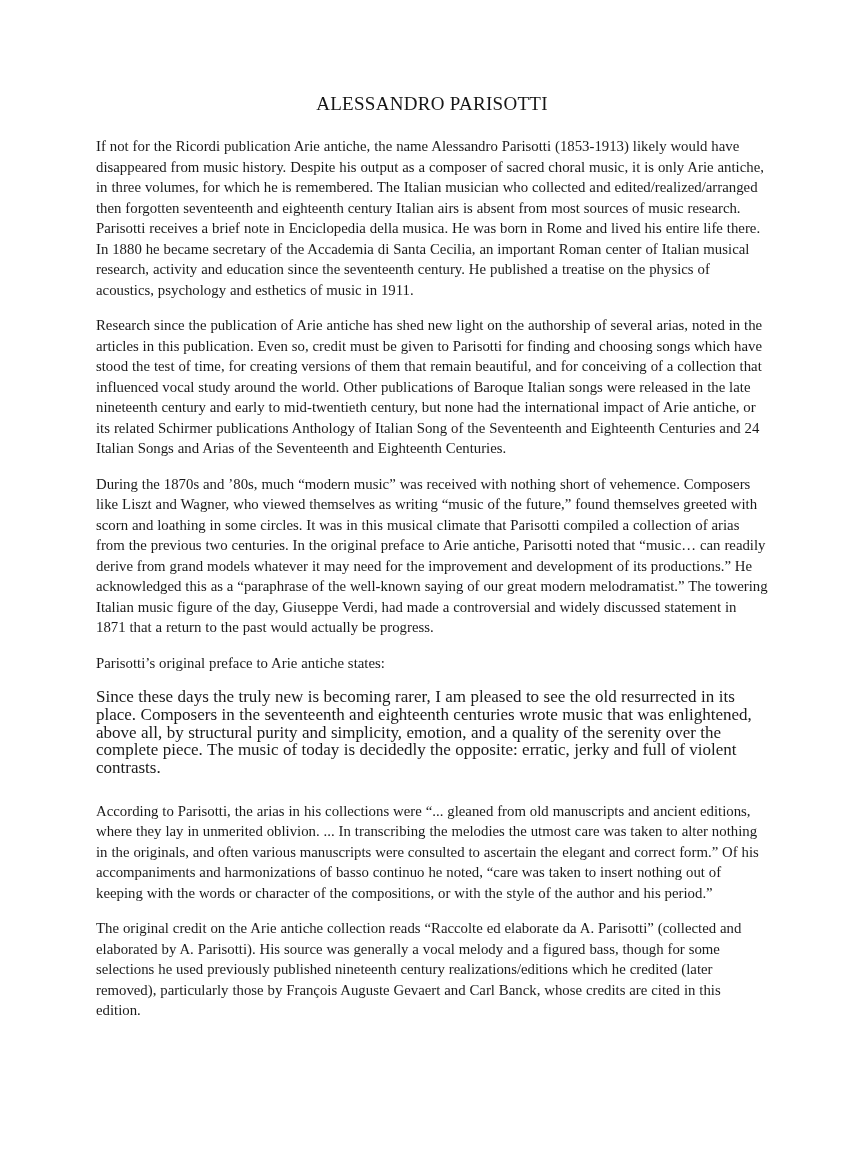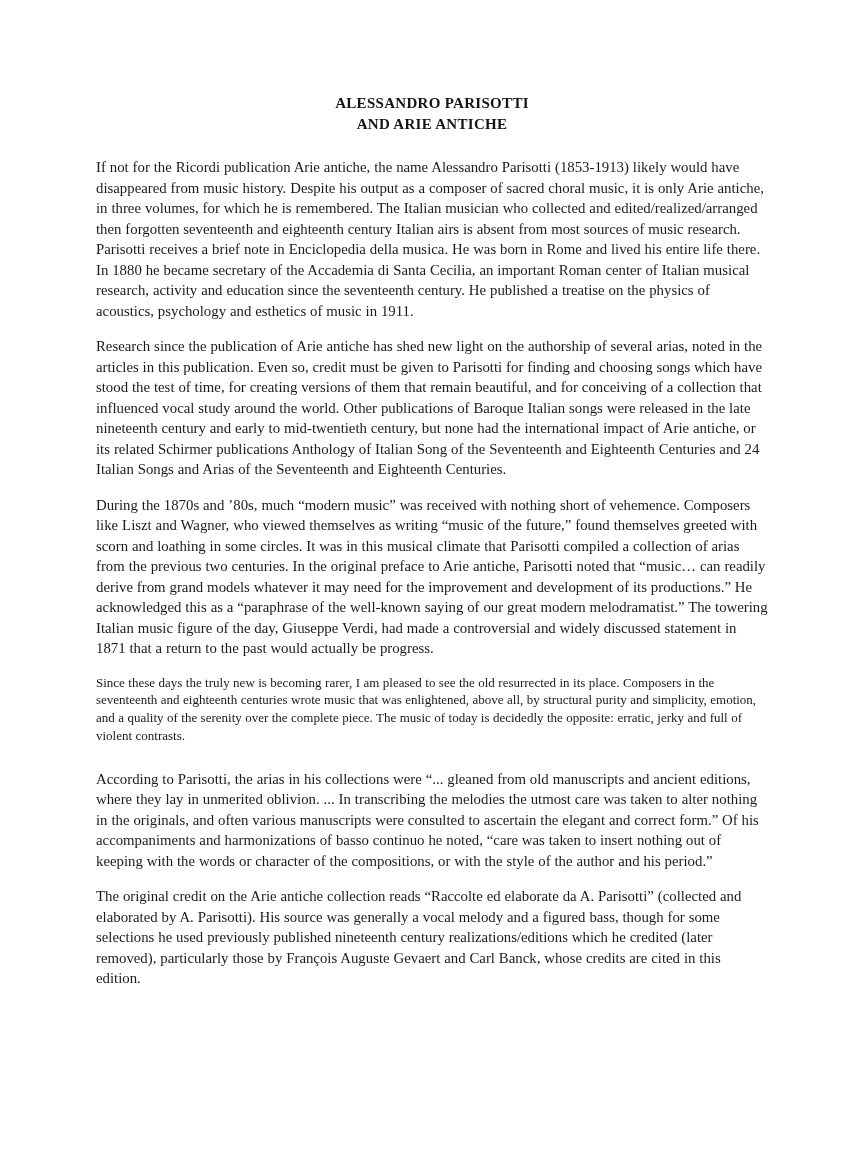--- a/index.html
+++ b/index.html
@@ -11,55 +11,55 @@
     font-family: "Liberation Serif", serif;
   }
   .page {
     box-sizing: border-box;
     width: 864px;
     height: 1152px;
     padding: 93px 96px 0 96px;
     color: #1a1a1a;
   }
   .title {
-    font-size: 15px;
-    font-weight: 700;
+    font-size: 19px;
+    font-weight: 400;
     line-height: 21px;
     text-align: center;
     letter-spacing: 0.3px;
     margin: 0 0 22px 0;
     color: #151515;
   }
   .para {
     margin: 0 0 15px 0;
     font-size: 14.8px;
     line-height: 20.5px;
     text-align: left;
     word-spacing: 0.2px;
   }
   .para.leadin {
     margin-bottom: 15px;
   }
   .para.quote {
-    font-size: 13px;
+    font-size: 17px;
     line-height: 17.8px;
     margin-top: 12px;
     margin-bottom: 24px;
   }
   .it { }
 </style>
 </head>
 <body>
 
 <div class="page">
   <header class="title">
     <div>ALESSANDRO PARISOTTI</div>
-    <div>AND ARIE ANTICHE</div>
   </header>
   <main id="doc-body">
       <p class="para body"><span>If not for the Ricordi publication </span><span class="it">Arie antiche</span><span>, the name Alessandro Parisotti (1853-1913) likely would have disappeared from music history. Despite his output as a composer of sacred choral music, it is only </span><span class="it">Arie antiche</span><span>, in three volumes, for which he is remembered. The Italian musician who collected and edited/realized/arranged then forgotten seventeenth and eighteenth century Italian airs is absent from most sources of music research. Parisotti receives a brief note in </span><span class="it">Enciclopedia della musica</span><span>.  He was born in Rome and lived his entire life there. In 1880 he became secretary of the Accademia di Santa Cecilia, an important Roman center of Italian musical research, activity and education since the seventeenth century. He published a treatise on the physics of acoustics, psychology and esthetics of music in 1911.</span></p>
       <p class="para body"><span>Research since the publication of </span><span class="it">Arie antiche</span><span> has shed new light on the authorship of several arias, noted in the articles in this publication. Even so, credit must be given to Parisotti for finding and choosing songs which have stood the test of time, for creating versions of them that remain beautiful, and for conceiving of a collection that influenced vocal study around the world. Other publications of Baroque Italian songs were released in the late nineteenth century and early to mid-twentieth century, but none had the international impact of </span><span class="it">Arie antiche</span><span>, or its related Schirmer publications </span><span class="it">Anthology of Italian Song of the Seventeenth and Eighteenth Centuries</span><span> and </span><span class="it">24 Italian Songs and Arias of the Seventeenth and Eighteenth Centuries</span><span>.</span></p>
       <p class="para body"><span>During the 1870s and ’80s, much “modern music” was received with nothing short of vehemence. Composers like Liszt and Wagner, who viewed themselves as writing “music of the future,” found themselves greeted with scorn and loathing in some circles. It was in this musical climate that Parisotti compiled a collection of arias from the previous two centuries. In the original preface to </span><span class="it">Arie antiche</span><span>, Parisotti noted that “music… can readily derive from grand models whatever it may need for the improvement and development of its productions.” He acknowledged this as a “paraphrase of the well-known saying of our great modern melodramatist.” The towering Italian music figure of the day, Giuseppe Verdi, had made a controversial and widely discussed statement in 1871 that a return to the past would actually be progress.</span></p>
+      <p class="para body leadin"><span>Parisotti’s original preface to </span><span class="it">Arie antiche</span><span> states:</span></p>
       <p class="para quote"><span>Since these days the truly new is becoming rarer, I am pleased to see the old resurrected in its place. Composers in the seventeenth and eighteenth centuries wrote music that was enlightened, above all, by structural purity and simplicity, emotion, and a quality of the serenity over the complete piece. The music of today is decidedly the opposite: erratic, jerky and full of violent contrasts.</span></p>
       <p class="para body"><span>According to Parisotti, the arias in his collections were “... gleaned from old manuscripts and ancient editions, where they lay in unmerited oblivion. ... In transcribing the melodies the utmost care was taken to alter nothing in the originals, and often various manuscripts were consulted to ascertain the elegant and correct form.”  Of his accompaniments and harmonizations of </span><span class="it">basso continuo</span><span> he noted, “care was taken to insert nothing out of keeping with the words or character of the compositions, or with the style of the author and his period.”</span></p>
       <p class="para body"><span>The original credit on the </span><span class="it">Arie antiche</span><span> collection reads “Raccolte ed elaborate da A. Parisotti” (collected and elaborated by A. Parisotti). His source was generally a vocal melody and a figured bass, though for some selections he used previously published nineteenth century realizations/editions which he credited (later removed), particularly those by François Auguste Gevaert and Carl Banck, whose credits are cited in this edition.</span></p>
     </main>
 </div>
 
 </body></html>

